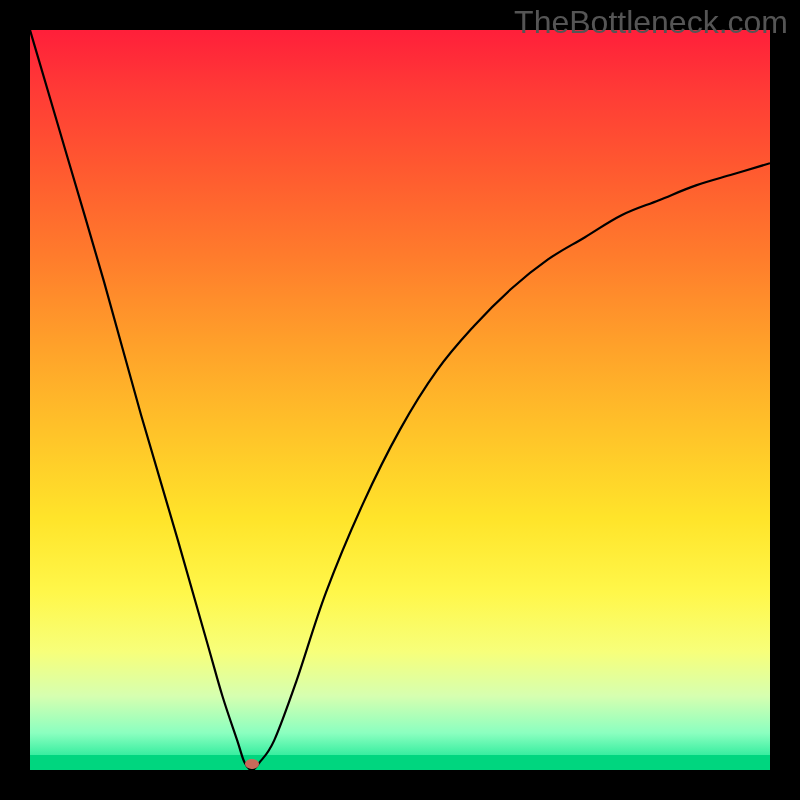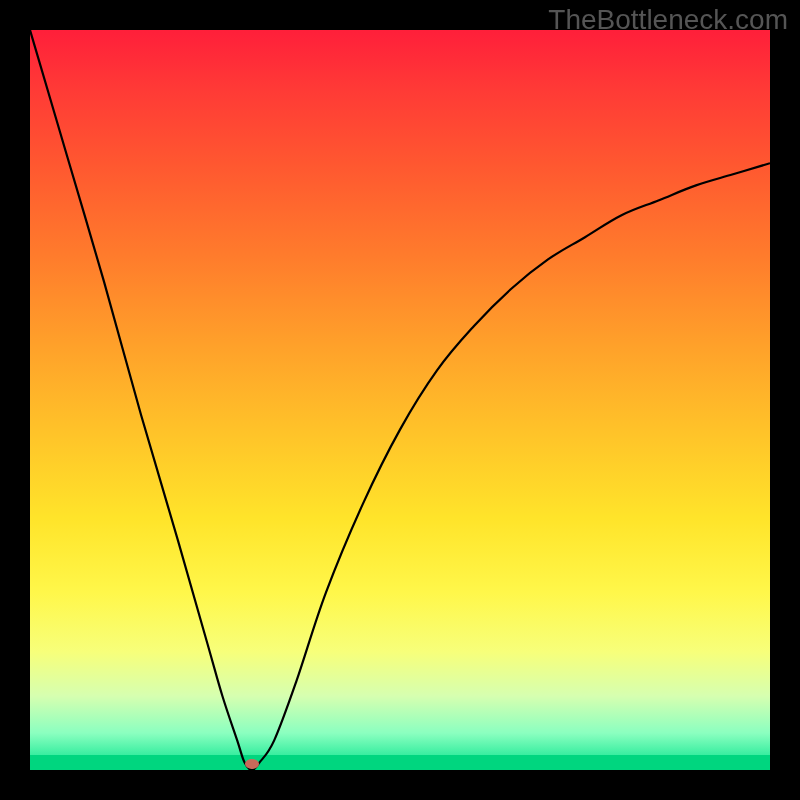--- a/index.html
+++ b/index.html
@@ -9,21 +9,21 @@
     background: #000;
     position: relative;
     font-family: Arial, Helvetica, sans-serif;
     overflow: hidden;
   }
   .attribution {
     position: absolute;
     top: 4px;
     right: 12px;
     color: #555;
-    font-size: 28px;
+    font-size: 32px;
     font-weight: 400;
     z-index: 10;
   }
   .plot-area {
     position: absolute;
     left: 30px;
     top: 30px;
     width: 740px;
     height: 740px;
     overflow: hidden;

